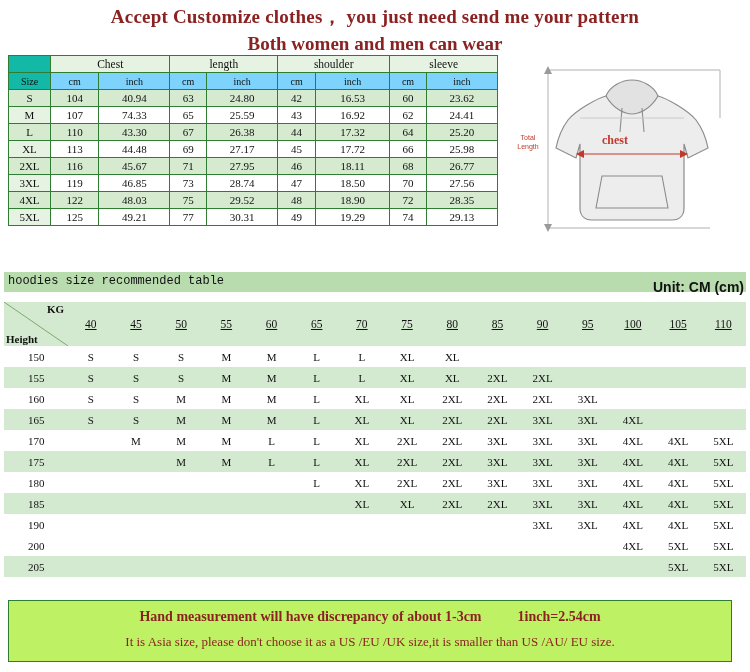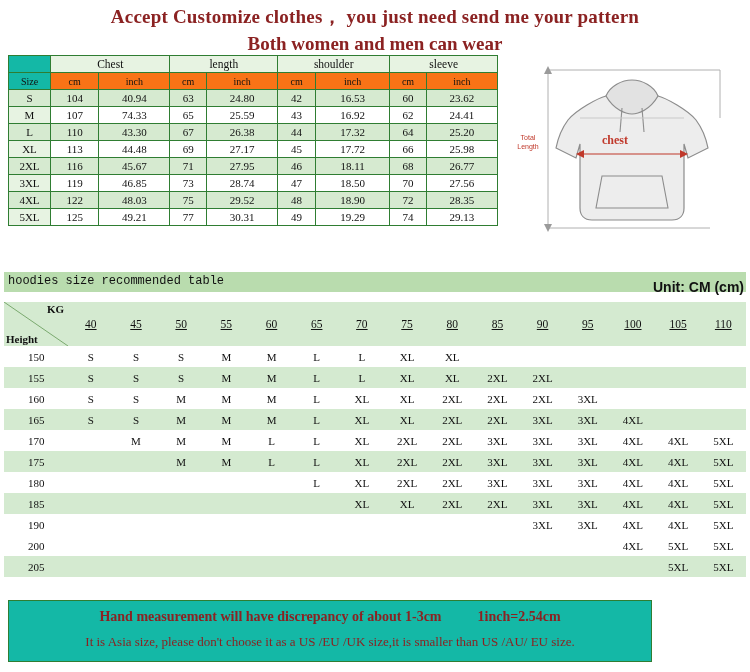--- a/index.html
+++ b/index.html
@@ -58,21 +58,21 @@
     height: 16px;
     padding: 0;
     font-weight: normal;
     color: #111;
   }
   .size-chart .grp {
     background: #e7f3e2;
     font-size: 11.5px;
   }
   .size-chart .unitrow td {
-    background: #f97316;
+    background: #7dd3fc;
     font-size: 10px;
     font-family: "Liberation Serif", serif;
   }
   .size-chart .sizecell {
     background: #e7f3e2;
     font-weight: normal;
   }
   .size-chart tr.alt td {
     background: #d6ead0;
   }
@@ -197,24 +197,24 @@
     font-size: 11.5px;
     height: 44px;
   }
   td.hcell { width: 45px; text-decoration: underline; }
 
   
   .note {
     position: absolute;
     left: 8px;
     top: 600px;
-    width: 644px;
+    width: 724px;
     height: 62px;
     border: 1px solid #2f7d32;
-    background: #14b8a6;
+    background: #bef264;
     box-sizing: border-box;
   }
   .note-l1 {
     position: absolute;
     left: 0; right: 0;
     top: 8px;
     text-align: center;
     font-family: "Liberation Serif", serif;
     font-size: 14px;
     font-weight: bold;

